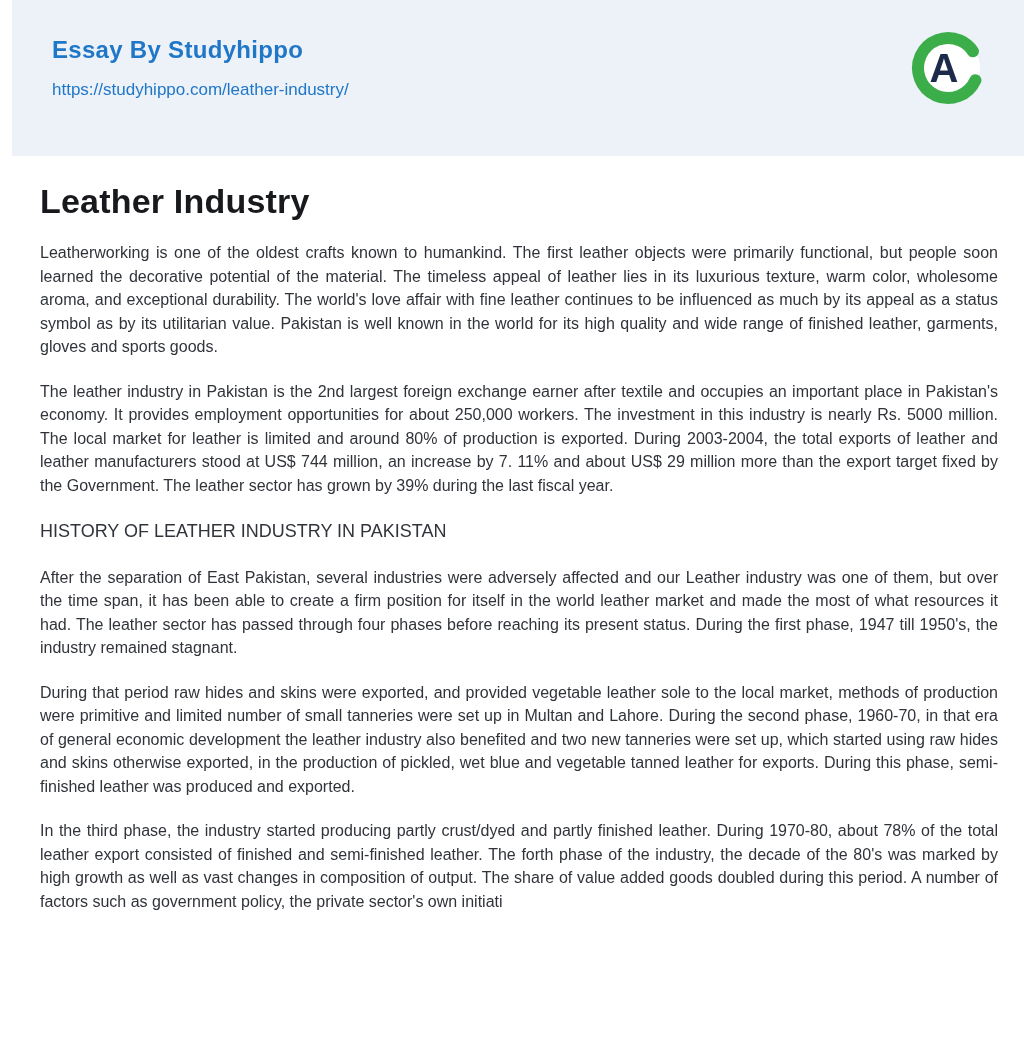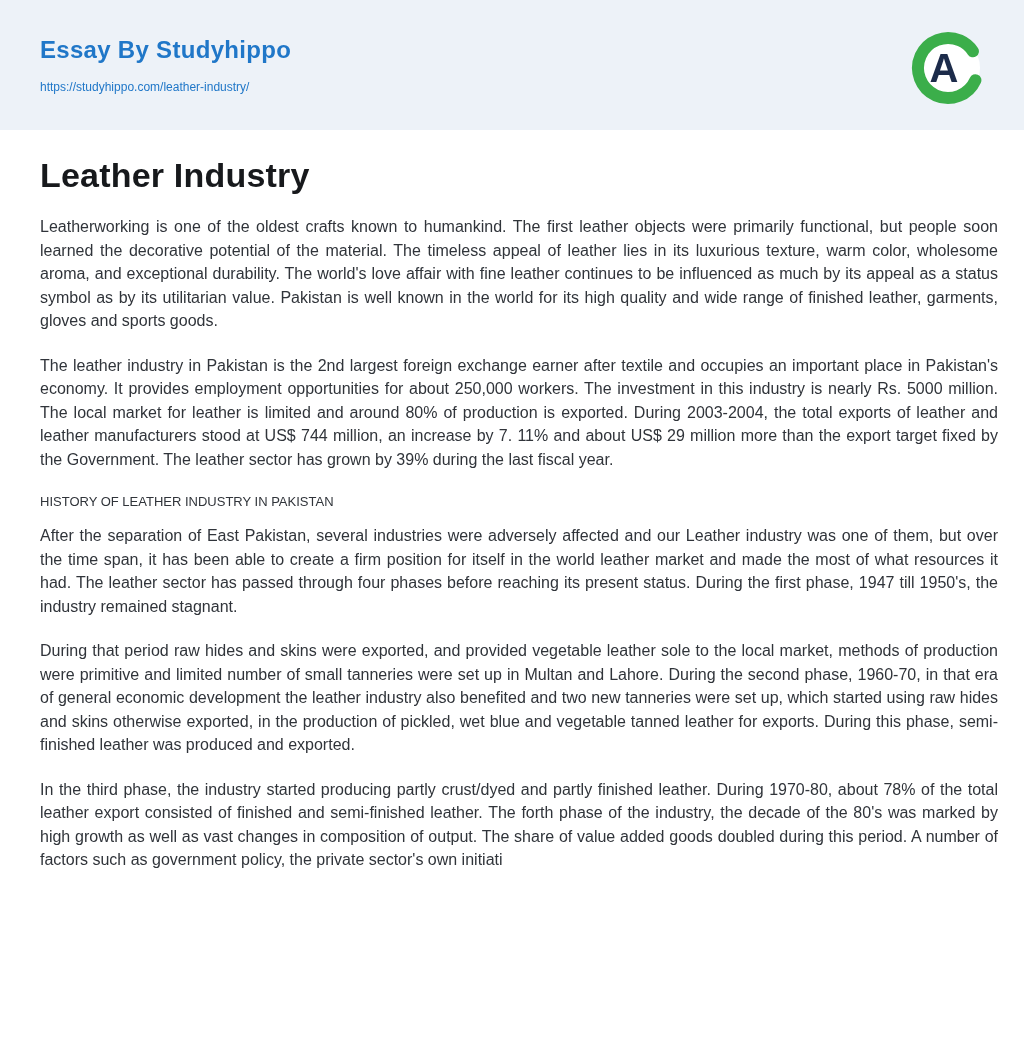--- a/index.html
+++ b/index.html
@@ -17,33 +17,34 @@
     background: #ffffff;
     font-family: "Liberation Sans", sans-serif;
     color: var(--text_color);
   }
   .header {
     background: var(--header_bg);
     padding: 30px 38px 28px 40px;
     display: flex;
     justify-content: space-between;
     align-items: flex-start;
-    height: 130px;
+    height: 156px;
+    margin-left: 12px;
   }
   .header-left { padding-top: 6px; }
   .site-title {
     color: var(--accent_blue);
     font-size: 24px;
     font-weight: bold;
     letter-spacing: 0.3px;
   }
   .site-url {
     display: inline-block;
     color: var(--accent_blue);
-    font-size: 12px;
+    font-size: 17px;
     margin-top: 16px;
     text-decoration: none;
   }
   .logo {
     width: 76px;
     height: 76px;
     display: block;
     cursor: pointer;
   }
   .content {
@@ -56,24 +57,24 @@
     letter-spacing: 0.2px;
     margin: 2px 0 20px 0;
   }
   .article-body p.essay {
     font-size: 16px;
     line-height: 1.47;
     text-align: justify;
     margin-bottom: 21px;
   }
   .article-body h2.section-heading {
-    font-size: 13px;
+    font-size: 18px;
     font-weight: normal;
     line-height: 1.47;
-    margin-bottom: 13px;
+    margin-bottom: 21px;
     color: var(--text_color);
   }
 </style>
 </head>
 <body>
 
 <div class="header">
   <div class="header-left">
     <div class="site-title">Essay By Studyhippo</div>
     <a class="site-url" href="#">https://studyhippo.com/leather-industry/</a>

